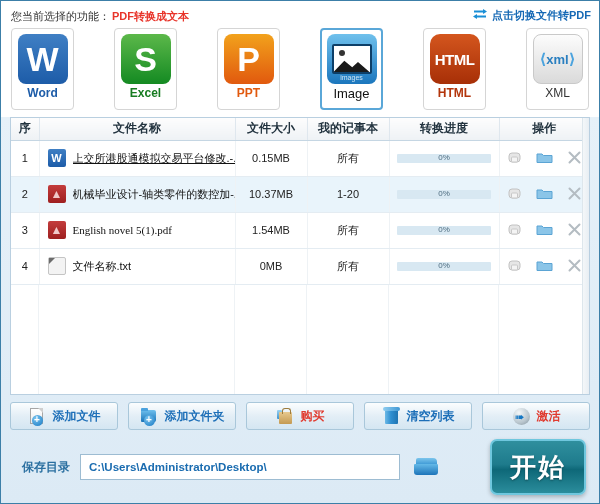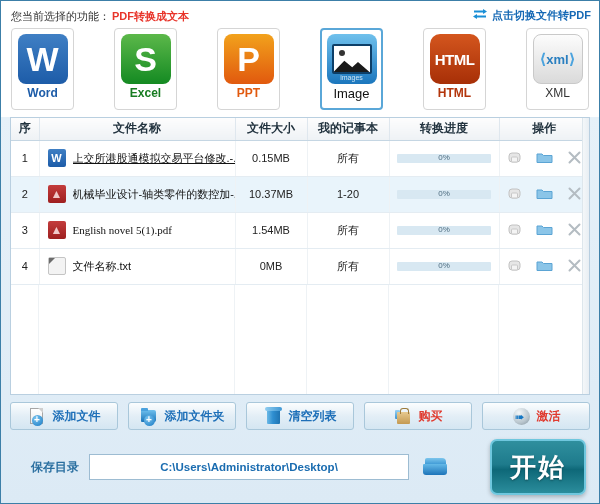--- a/index.html
+++ b/index.html
@@ -308,27 +308,26 @@
   .bi-arrow {
     position:absolute; left:3px; top:5px; color:#1477c4; font-size:12px; line-height:10px;
   }
 
   
   .saverow {
     flex: 0 0 66px; display:flex; align-items:center;
     padding: 0 9px 6px 9px; gap: 10px;
     position: relative;
   }
-  .save-label { font-size: 12px; color:#2a6fa0; font-weight:bold; margin-left:21px; }
+  .save-label { font-size: 12px; color:#2a6fa0; font-weight:bold; margin-left:12px; }
   .save-input {
     flex: 1 1 auto; height: 26px;
     border: 1px solid #9dbcd2; background:#fff;
     display:flex; align-items:center; padding: 0 8px;
     max-width: 320px;
-    justify-content: center;
   }
   .save-path { font-size: 11.5px; color:#1a6cb0; font-weight:bold; }
   .browse-ico { width:26px;height:22px; position:relative; cursor:pointer; margin-left:4px; }
   .bf-back {
     position:absolute; left:2px; top:2px; width:21px;height:8px;border-radius:2px 4px 0 0;
     background: linear-gradient(to bottom,#7cc5ec,#2f8fd0);
   }
   .bf-front {
     position:absolute; left:0px; top:8px; width:24px;height:11px;border-radius:1px 1px 3px 3px;
     background: linear-gradient(to bottom,#64b9e8,#1d74b9);
@@ -619,31 +618,31 @@
     <div class="abtn">
       <span class="bi">
         <span class="bi-folder"></span>
           <span class="bi-plus">+</span>
       </span>
       <span class="abtn-label">添加文件夹</span>
     </div>
 
     <div class="abtn">
       <span class="bi">
-        <span class="bi-trash"></span>
-      </span>
-      <span class="abtn-label">清空列表</span>
-    </div>
-
-    <div class="abtn">
-      <span class="bi">
         <span class="bi-tag"></span>
           <span class="bi-bag"></span>
       </span>
       <span class="abtn-label red">购买</span>
+    </div>
+
+    <div class="abtn">
+      <span class="bi">
+        <span class="bi-trash"></span>
+      </span>
+      <span class="abtn-label">清空列表</span>
     </div>
 
     <div class="abtn">
       <span class="bi">
         <span class="bi-ball"></span>
           <span class="bi-arrow">➠</span>
       </span>
       <span class="abtn-label red">激活</span>
     </div>
 

